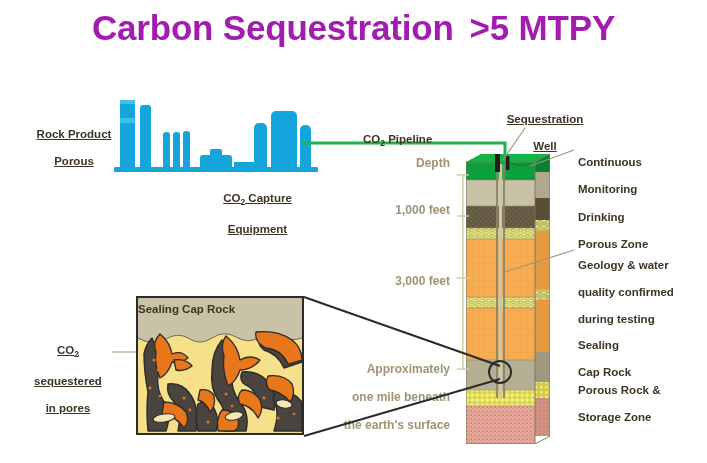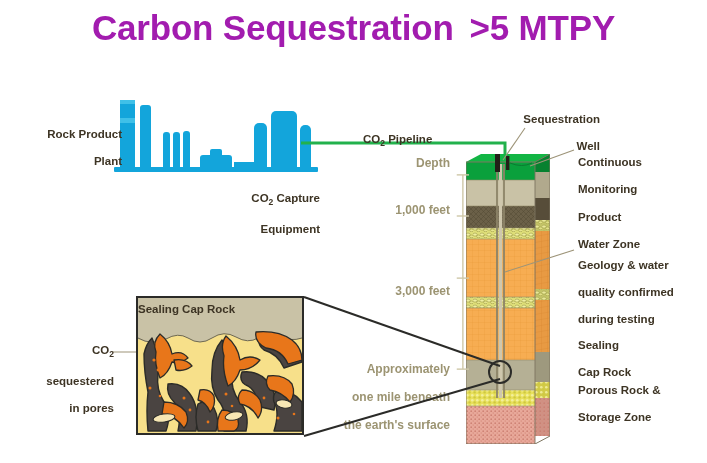--- a/index.html
+++ b/index.html
@@ -32,21 +32,21 @@
 
   
   .lbl {
     position: absolute;
     color: #3d3424;
     font-size: 11.5px;
     font-weight: 700;
     line-height: 13.5px;
     white-space: pre-line;
   }
-  .lbl.center { text-align: right; }
+  .lbl.center { text-align: center; text-decoration: underline; }
   .lbl sub { font-size: 8.5px; }
 
   .depthlbl {
     position: absolute;
     color: #9c9472;
     font-size: 12px;
     font-weight: 700;
     text-align: right;
     line-height: 14px;
     white-space: pre-line;
@@ -128,21 +128,21 @@
       <div class="tower" style="left:116px; top:66px; width:26px; height:5px;"></div>
       <div class="tower r" style="left:136px; top:27px; width:13px; height:48px;"></div>
       <div class="tower r" style="left:153px; top:15px; width:26px; height:60px;"></div>
       <div class="tower r" style="left:182px; top:29px; width:11px; height:46px;"></div>
     </div>
     <div id="plantbase"></div>
   </div>
 
   <div class="lbl center" style="left:26px; top:114px; width:96px;">
     <div>Rock Product</div>
-    <div>Plant</div>
+    <div>Porous</div>
   </div>
 
   <div class="lbl center" style="left:195px; top:178px; width:125px;">
     <div><span>CO</span><sub>2</sub><span> Capture</span></div>
     <div>Equipment</div>
   </div>
 
   <svg id="pipe" width="215" height="35" viewBox="0 0 215 35">
     <polyline points="1,5 205,5 205,34" fill="none" stroke="#22b14c" stroke-width="3"></polyline>
   </svg>
@@ -259,36 +259,36 @@
   <svg id="scale" width="16" height="230" viewBox="0 0 16 230">
     <line x1="9" y1="4" x2="9" y2="226" stroke="#cfc8a8" stroke-width="1.6"></line>
     <line x1="2" y1="4" x2="16" y2="4" stroke="#cfc8a8" stroke-width="1.6"></line>
     <line x1="2" y1="51" x2="16" y2="51" stroke="#cfc8a8" stroke-width="1.6"></line>
     <line x1="2" y1="122" x2="16" y2="122" stroke="#cfc8a8" stroke-width="1.6"></line>
     <line x1="2" y1="226" x2="16" y2="226" stroke="#cfc8a8" stroke-width="1.6"></line>
   </svg>
 
   <div class="depthlbl" style="left:370px; top:156px; width:80px;">Depth</div>
   <div class="depthlbl" style="left:350px; top:203px; width:100px;">1,000 feet</div>
-  <div class="depthlbl" style="left:350px; top:284px; width:100px;">3,000 feet</div>
+  <div class="depthlbl" style="left:350px; top:274px; width:100px;">3,000 feet</div>
 
   <div class="approx" style="left:330px; top:348px; width:120px;">
     <div>Approximately</div>
     <div>one mile beneath</div>
     <div>the earth's surface</div>
   </div>
 
   <div class="lbl" style="left:578px; top:142px;">
     <div>Continuous</div>
     <div>Monitoring</div>
   </div>
 
   <div class="lbl" style="left:578px; top:197px;">
-    <div>Product</div>
-    <div>Water Zone</div>
+    <div>Drinking</div>
+    <div>Porous Zone</div>
   </div>
 
   <div class="lbl" style="left:578px; top:245px;">
     <div>Geology &amp; water</div>
     <div>quality confirmed</div>
     <div>during testing</div>
   </div>
 
   <div class="lbl" style="left:578px; top:325px;">
     <div>Sealing</div>

